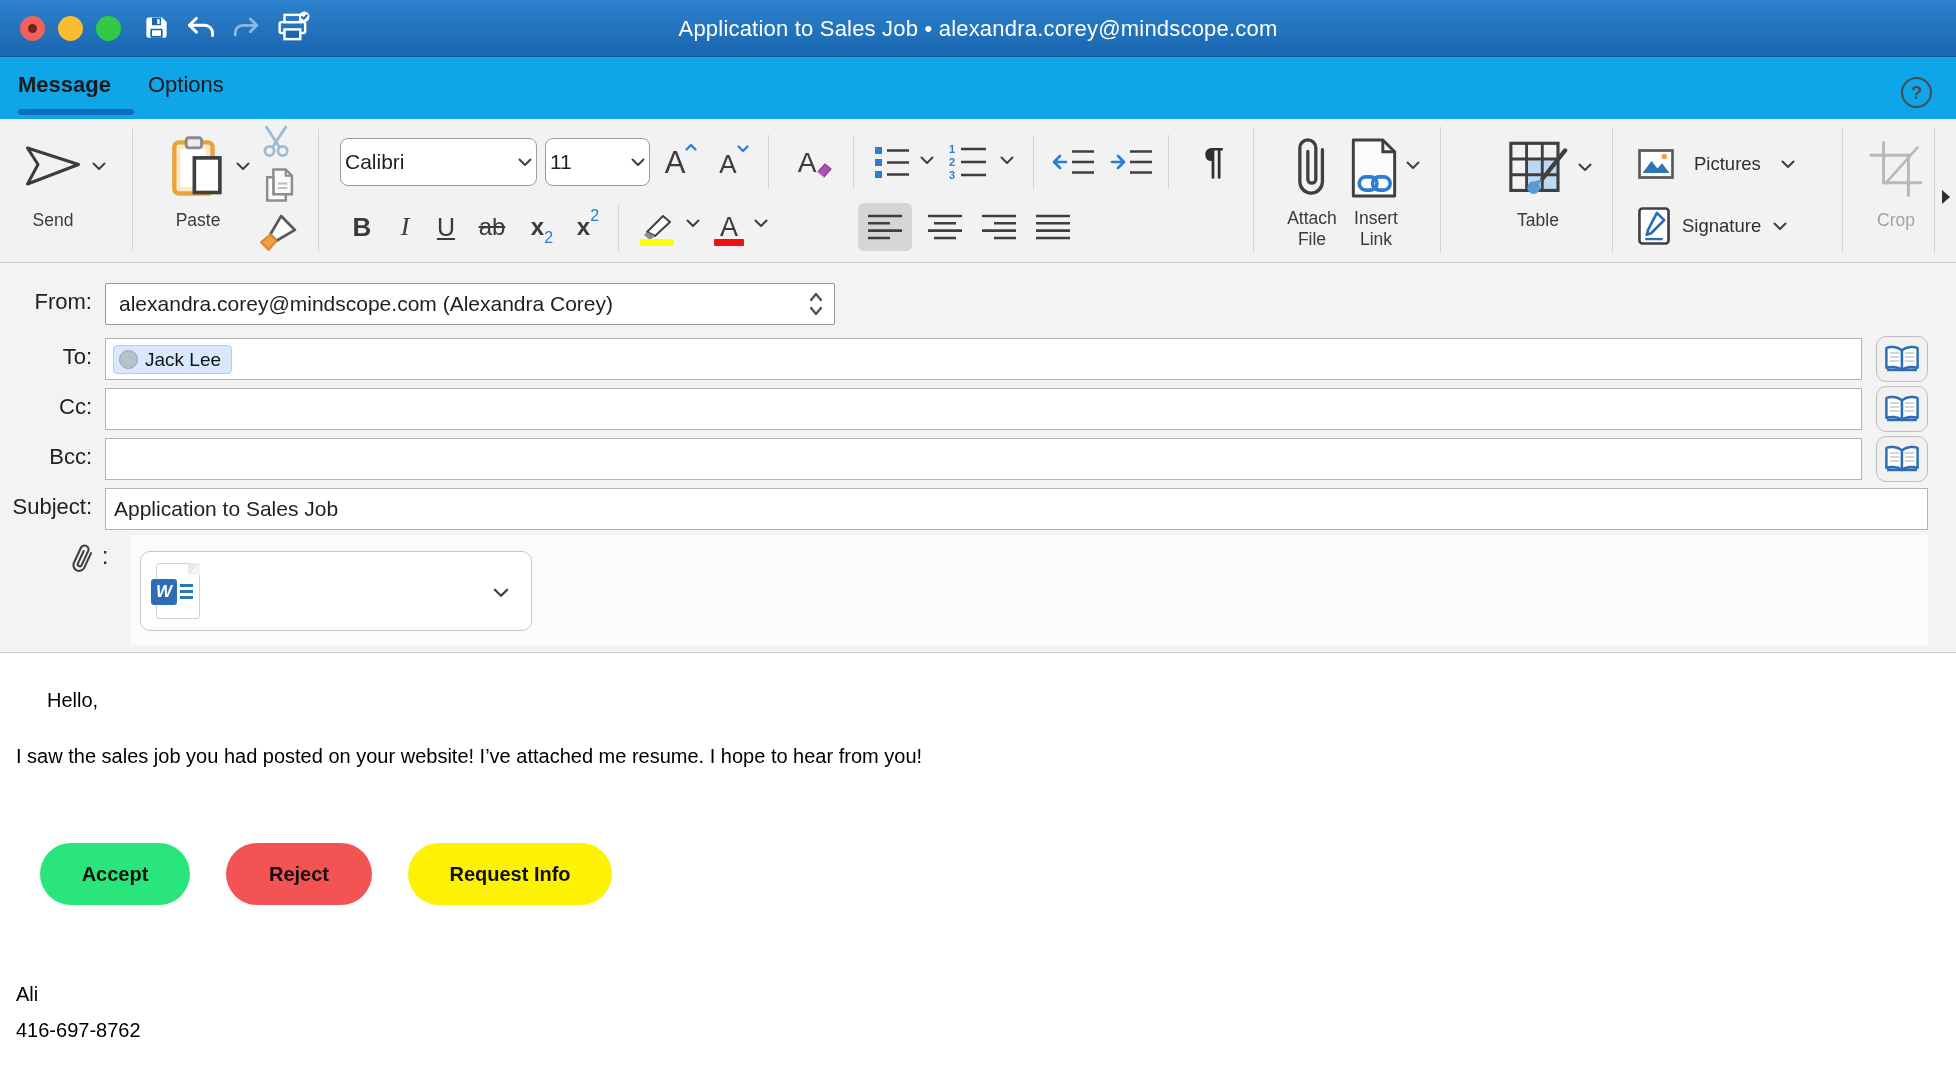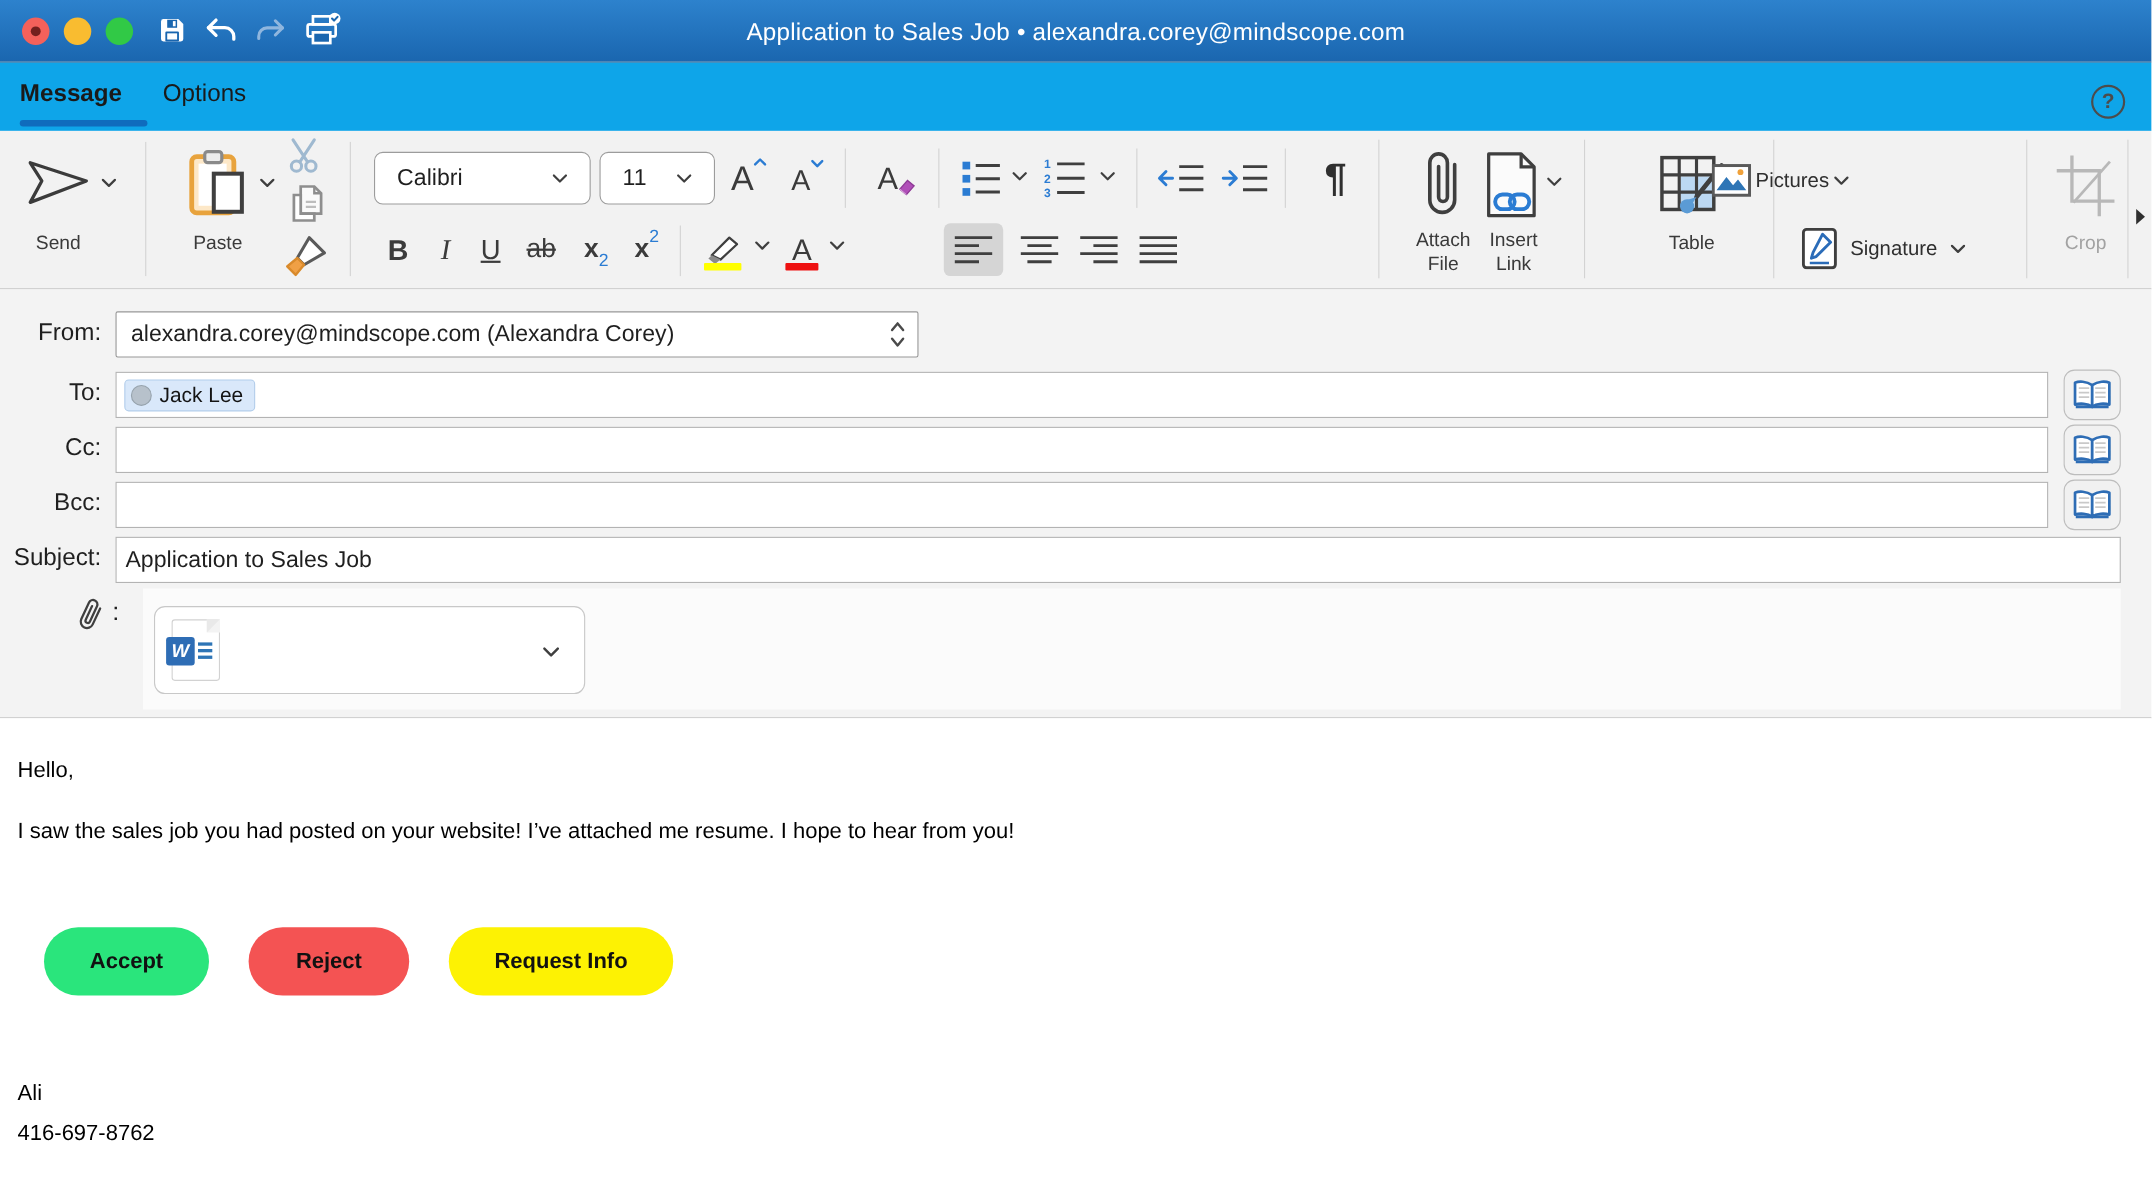--- a/index.html
+++ b/index.html
@@ -28,21 +28,21 @@
   .tab-underline { position:absolute; left:18px; top:52px; width:116px; height:6px; border-radius:3px; background:#0f6cbd; }
   .help-btn { position:absolute; right:24px; top:20px; width:31px; height:31px; border:2.5px solid #4c4c4c; border-radius:50%;
     background:none; color:#4c4c4c; font-size:19px; font-weight:700; display:flex; align-items:center; justify-content:center; }
 
   
   .ribbon { position:absolute; left:0; top:119px; width:1956px; height:144px; background:#f2f2f2; border-bottom:1px solid #c9c9c9; }
   .vdiv { position:absolute; width:1px; background:#d3d3d3; }
   .rlbl { position:absolute; font-size:17.5px; color:#3a3a3a; text-align:center; line-height:21px; }
   .rbtn { position:absolute; background:none; border:none; display:flex; align-items:center; justify-content:center; }
   .combo { position:absolute; height:48px; background:#ffffff; border:1.5px solid #9c9c9c; border-radius:8px;
-    display:flex; align-items:center; font-size:21px; color:#1f1f1f; padding:0 20px; justify-content:space-between; }
+    display:flex; align-items:center; font-size:21px; color:#1f1f1f; padding:0 4px; justify-content:space-between; }
   .ltr { color:#3b3b3b; }
   .alignbtn { position:absolute; width:54px; height:48px; border:none; background:none; border-radius:6px;
     display:flex; align-items:center; justify-content:center; }
   .alignbtn.sel { background:#d5d5d5; }
   .colorbar { position:absolute; height:7px; border-radius:1px; }
   .graytxt { color:#a2a2a2 !important; }
 
   
   .headers { position:absolute; left:0; top:263px; width:1956px; height:390px; background:#f3f3f3; border-bottom:1px solid #c9c9c9; }
   .flabel { position:absolute; left:0; width:92px; text-align:right; font-size:22px; color:#1f1f1f; }
@@ -413,21 +413,21 @@
   </button>
   <span class="abs" style="left:1578px; top:44px;">
     <svg width="14" height="9" viewBox="0 0 14 9">
         <path d="M1.5 1.5 L7 7 L12.5 1.5" fill="none" stroke="#3f3f3f" stroke-width="2" stroke-linecap="round" stroke-linejoin="round"></path>
       </svg>
   </span>
   <div class="rlbl" style="left:1500px; top:91px; width:76px;">Table</div>
 
   <div class="vdiv" style="left:1612px; top:8px; height:126px;"></div>
 
-  <button class="rbtn" style="left:1556px; top:24px; width:160px; height:42px; justify-content:flex-start; gap:4px;">
+  <button class="rbtn" style="left:1638px; top:24px; width:160px; height:42px; justify-content:flex-start; gap:20px;">
     <span>
       <svg width="36" height="30" viewBox="0 0 24 20">
           <rect x="1" y="1" width="22" height="18" fill="#fff" stroke="#5a5a5a" stroke-width="1.8"></rect>
           <path d="M3 16 L9 8 L13 13 L16 9.5 L21 16 Z" fill="#2e75b6"></path>
           <circle cx="17.5" cy="5" r="1.8" fill="#f0a13a"></circle>
         </svg>
     </span>
     <span style="font-size:18.5px; color:#2f2f2f;">Pictures</span>
     <span>
         <svg width="14" height="9" viewBox="0 0 14 9">
@@ -558,21 +558,21 @@
     </div>
     <span style="position:absolute; right:22px; top:36px;">
       <svg width="16" height="10" viewBox="0 0 14 9">
           <path d="M1.5 1.5 L7 7 L12.5 1.5" fill="none" stroke="#3f3f3f" stroke-width="2" stroke-linecap="round" stroke-linejoin="round"></path>
         </svg>
     </span>
   </div>
 </div>
 
 <div class="mailbody">
-  <div class="bodytext" style="top:36px;">Hello,</div>
+  <div class="bodytext" style="top:36px;margin-left:31px;">Hello,</div>
   <div class="bodytext" style="top:92px;">I saw the sales job you had posted on your website! I’ve attached me resume. I hope to hear from you!</div>
 
   <button class="pillbtn" style="left: 40px; top: 190px; width: 150px; background: rgb(42, 229, 124);">Accept</button>
   <button class="pillbtn" style="left: 226px; top: 190px; width: 146px; background: rgb(244, 83, 83);">Reject</button>
   <button class="pillbtn" style="left: 408px; top: 190px; width: 204px; background: rgb(253, 242, 3);">Request Info</button>
 
   <div class="bodytext" style="top:330px;">Ali</div>
   <div class="bodytext" style="top:366px;">416-697-8762</div>
 </div>
 

